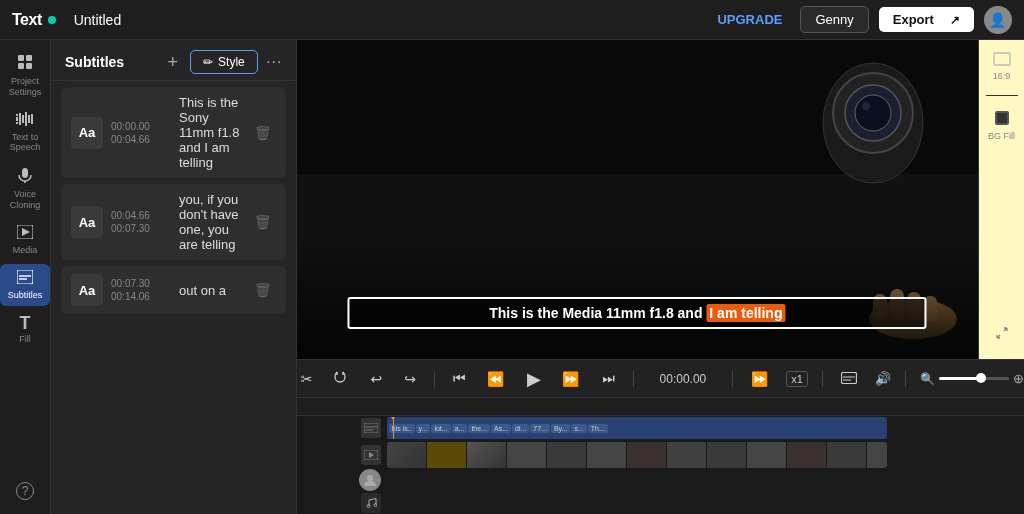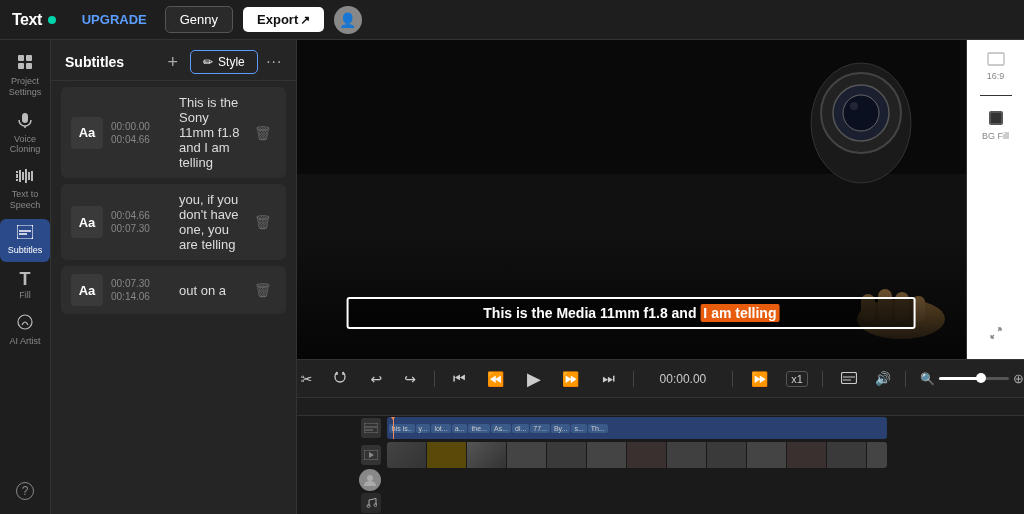--- a/index.html
+++ b/index.html
@@ -63,21 +63,21 @@
       background: #fff;
       border: none;
       color: #111;
       font-size: 13px;
       font-weight: 600;
       cursor: pointer;
       padding: 5px 14px;
       border-radius: 5px;
       display: flex;
       align-items: center;
-      gap: 2px;
+      gap: 16px;
       justify-content: space-between;
     }
     .avatar {
       width: 28px; height: 28px;
       border-radius: 50%;
       background: #888;
       cursor: pointer;
       overflow: hidden;
       display: flex;
       align-items: center;
@@ -268,22 +268,22 @@
     }
     .subtitle-highlight {
       background: #e85c0d;
       color: #fff;
       padding: 1px 3px;
       border-radius: 2px;
     }
 
     
     #right-sidebar {
-      width: 58px;
-      background: #ffffff;
+      width: 46px;
+      background: #fef9c3;
       border-left: 1px solid #333;
       display: flex;
       flex-direction: column;
       align-items: center;
       padding: 8px 0;
       gap: 6px;
     }
     .rs-item {
       display: flex;
       flex-direction: column;
@@ -475,20 +475,23 @@
       color: #aaa;
     }
   </style>
 </head>
 <body>
 
 <div id="header">
   <div id="logo-area">
     <span style="font-weight:800;font-size:16px;color:#fff;letter-spacing:-0.5px;">Text</span>
     <span class="logo-dot"></span>
+  </div>
+  <div id="title-area">
+    <span class="project-title">Untitled</span>
   </div>
   <div class="header-actions">
     <button class="upgrade-btn">UPGRADE</button>
     <button class="save-btn">Genny</button>
     <button class="export-btn">
       <span>Export</span>
       <span style="font-size:12px;">↗</span>
     </button>
     <div class="avatar">👤</div>
   </div>
@@ -500,68 +503,68 @@
     <div class="sidebar-item">
       <span class="icon">
         <svg width="16" height="16" viewBox="0 0 16 16" fill="none">
             <rect x="1" y="1" width="6" height="6" rx="1" fill="#bbb"></rect>
             <rect x="9" y="1" width="6" height="6" rx="1" fill="#bbb"></rect>
             <rect x="1" y="9" width="6" height="6" rx="1" fill="#bbb"></rect>
             <rect x="9" y="9" width="6" height="6" rx="1" fill="#bbb"></rect>
           </svg>
       </span>
       <span class="label">Project<br>Settings</span>
-    </div>
-    <div class="sidebar-item">
-      <span class="icon">
-        <svg width="16" height="16" viewBox="0 0 16 16" fill="none">
-            <path d="M8 1C6.3 1 5 2.3 5 4v4c0 1.7 1.3 3 3 3s3-1.3 3-3V4c0-1.7-1.3-3-3-3z" fill="#bbb"></path>
-            <path d="M2 8c0 3.3 2.7 6 6 6s6-2.7 6-6" stroke="#bbb" stroke-width="1.5" fill="none"></path>
-            <line x1="8" y1="14" x2="8" y2="16" stroke="#bbb" stroke-width="1.5"></line>
-          </svg>
-      </span>
-      <span class="label">Voice Cloning</span>
     </div>
     <div class="sidebar-item">
       <span class="icon">
         <svg width="18" height="14" viewBox="0 0 18 14" fill="none">
             <rect x="0" y="2" width="2" height="2" fill="#bbb"></rect>
             <rect x="0" y="5" width="2" height="4" fill="#bbb"></rect>
             <rect x="0" y="10" width="2" height="2" fill="#bbb"></rect>
             <rect x="3" y="1" width="2" height="12" fill="#bbb"></rect>
             <rect x="6" y="3" width="2" height="8" fill="#bbb"></rect>
             <rect x="9" y="0" width="2" height="14" fill="#bbb"></rect>
             <rect x="12" y="3" width="2" height="8" fill="#bbb"></rect>
             <rect x="15" y="2" width="2" height="10" fill="#bbb"></rect>
           </svg>
       </span>
       <span class="label">Text to Speech</span>
     </div>
+    <div class="sidebar-item">
+      <span class="icon">
+        <svg width="16" height="16" viewBox="0 0 16 16" fill="none">
+            <path d="M8 1C6.3 1 5 2.3 5 4v4c0 1.7 1.3 3 3 3s3-1.3 3-3V4c0-1.7-1.3-3-3-3z" fill="#bbb"></path>
+            <path d="M2 8c0 3.3 2.7 6 6 6s6-2.7 6-6" stroke="#bbb" stroke-width="1.5" fill="none"></path>
+            <line x1="8" y1="14" x2="8" y2="16" stroke="#bbb" stroke-width="1.5"></line>
+          </svg>
+      </span>
+      <span class="label">Voice Cloning</span>
+    </div>
+    <div class="sidebar-item">
+      <span class="icon">
+        <svg width="16" height="14" viewBox="0 0 16 14" fill="none">
+            <rect x="0" y="0" width="16" height="14" rx="2" fill="none" stroke="#bbb" stroke-width="1.2"></rect>
+            <polygon points="5,3 13,7 5,11" fill="#bbb"></polygon>
+          </svg>
+      </span>
+      <span class="label">Media</span>
+    </div>
     <div class="sidebar-item active">
       <span class="icon">
         <svg width="16" height="14" viewBox="0 0 16 14" fill="none">
             <rect x="0" y="0" width="16" height="14" rx="2" fill="none" stroke="#fff" stroke-width="1.2"></rect>
             <line x1="2" y1="6" x2="14" y2="6" stroke="#fff" stroke-width="1.5"></line>
             <line x1="2" y1="9" x2="10" y2="9" stroke="#fff" stroke-width="1.5"></line>
           </svg>
       </span>
       <span class="label">Subtitles</span>
     </div>
     <div class="sidebar-item">
       <span class="icon" style="font-size:18px;font-weight:700;color:#bbb;line-height:1;">T</span>
       <span class="label">Fill</span>
-    </div>
-    <div class="sidebar-item">
-      <span class="icon">
-        <svg width="16" height="16" viewBox="0 0 16 16" fill="none">
-            <circle cx="8" cy="8" r="7" stroke="#bbb" stroke-width="1.2" fill="none"></circle>
-            <path d="M5 11 Q8 5 11 11" stroke="#bbb" stroke-width="1.2" fill="none"></path>
-          </svg>
-      </span>
-      <span class="label">AI Artist</span>
     </div>
     <div class="sidebar-item" style="margin-top:auto;">
       <span class="icon" style="width:18px;height:18px;border-radius:50%;border:1.5px solid #888;display:flex;align-items:center;justify-content:center;font-size:12px;color:#888;">?</span>
     </div>
   </div>
 
   <div id="panel">
     <div class="panel-header">
       <span class="panel-title">Subtitles</span>
       <button class="add-btn">+</button>

